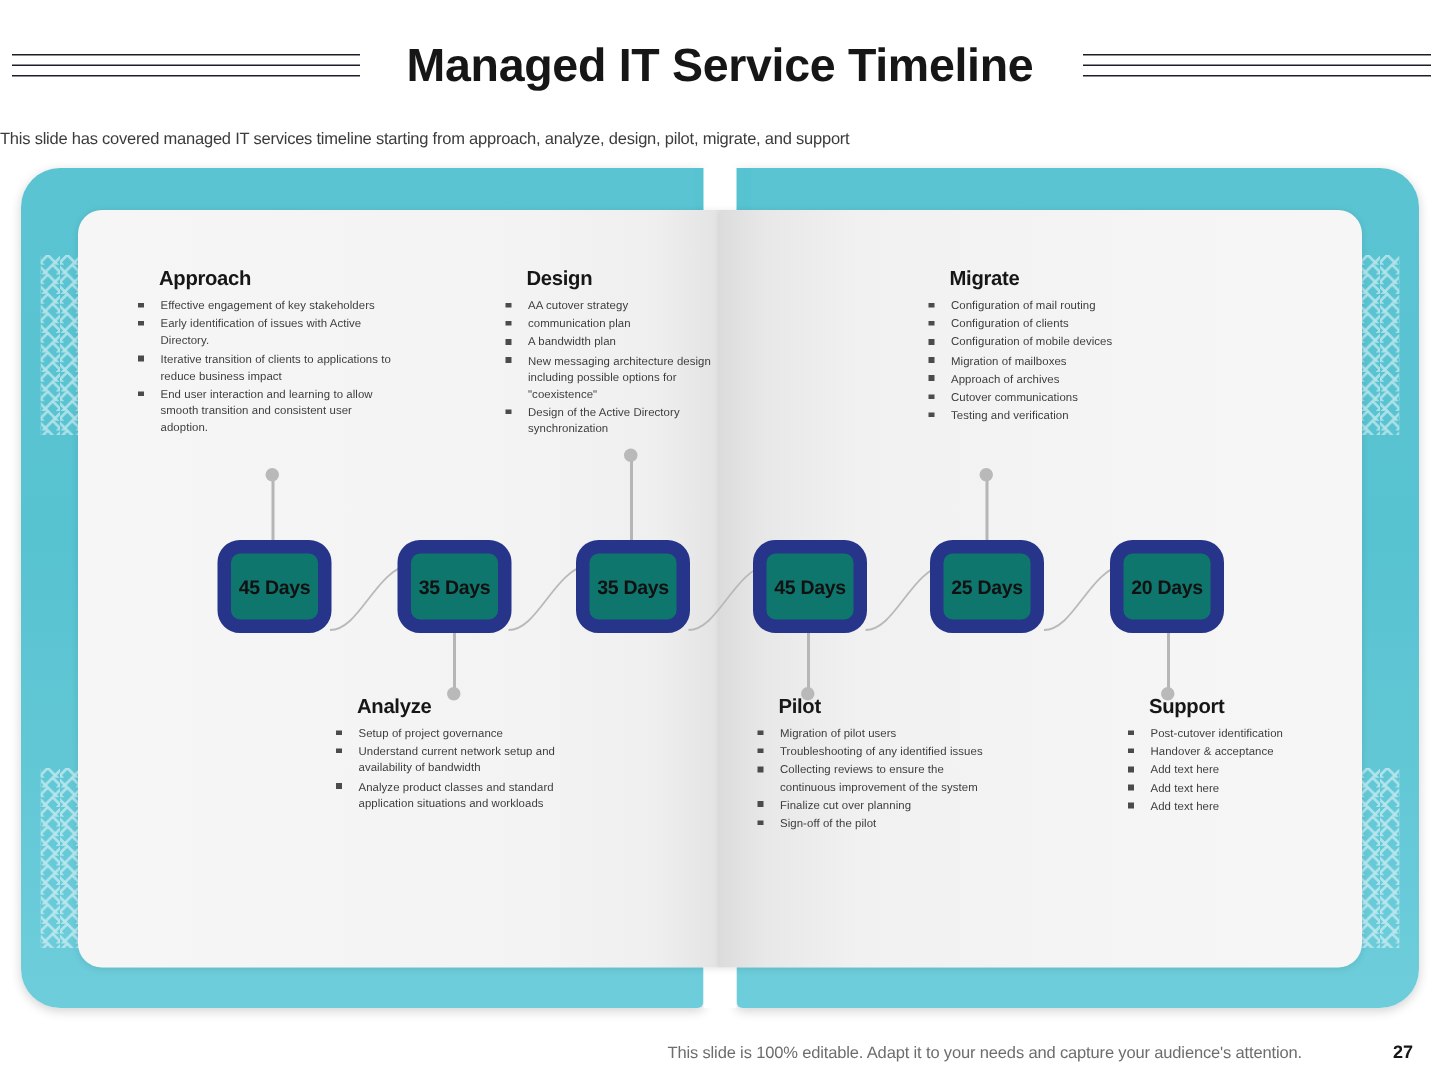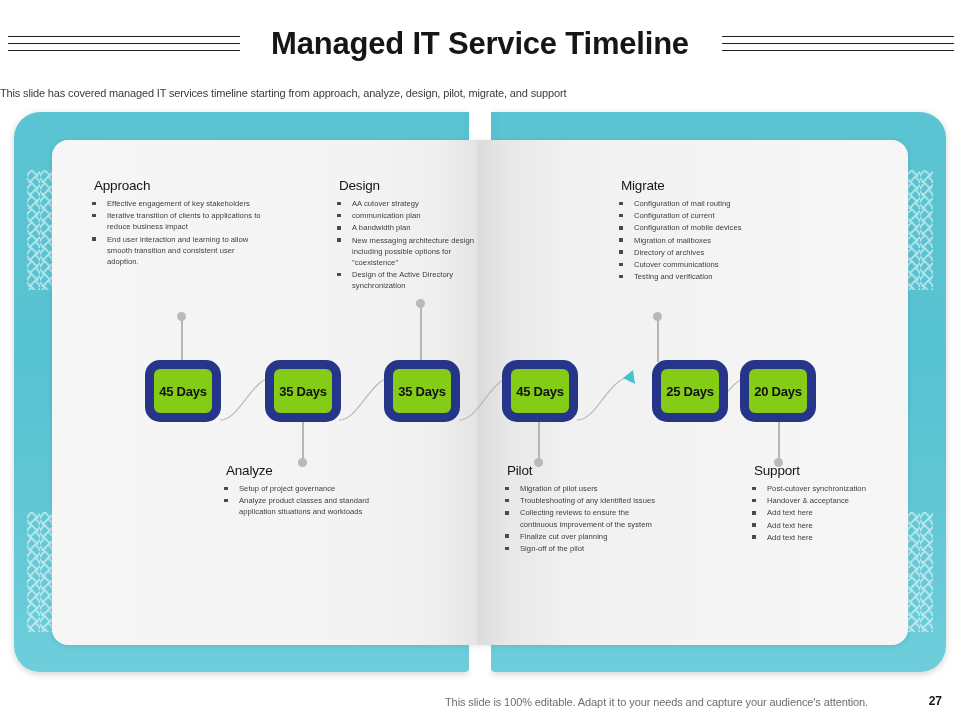--- a/index.html
+++ b/index.html
@@ -142,23 +142,23 @@
     background: linear-gradient(90deg,#dcdcdc 0%, #e8e8e8 7%, #f1f1f1 22%, #f5f5f5 70%, #f6f6f6 100%);
     box-shadow: 0 1px 5px rgba(0,0,0,0.10);
   }
 
   
   .section {
     position: absolute;
     width: 160px;
   }
   .section h3 {
-    margin: 0 0 5px 4px;
+    margin: 0 0 5px 16px;
     font-size: 13.5px;
-    font-weight: normal;
+    font-weight: bold;
     color: #161616;
     letter-spacing: -0.2px;
   }
   .section ul {
     margin: 0;
     padding: 0;
     list-style: none;
   }
   .section li {
     position: relative;
@@ -203,21 +203,21 @@
   }
 
   
   .milestone {
     position: absolute;
     width: 76px;
     height: 62px;
     top: 360px;
     border: 9px solid #26348a;
     border-radius: 15px;
-    background: #84cc16;
+    background: #0f766e;
     box-sizing: border-box;
     display: flex;
     align-items: center;
     justify-content: center;
     font-size: 13px;
     font-weight: bold;
     color: #111111;
     letter-spacing: -0.2px;
   }
 
@@ -328,83 +328,85 @@
 </div>
 <div class="milestone" style="left:265px;">
   <span>35 Days</span>
 </div>
 <div class="milestone" style="left:384px;">
   <span>35 Days</span>
 </div>
 <div class="milestone" style="left:502px;">
   <span>45 Days</span>
 </div>
-<div class="milestone" style="left:652px;justify-content:center;">
+<div class="milestone" style="left:620px;justify-content:center;">
   <span>25 Days</span>
 </div>
 <div class="milestone" style="left:740px;">
   <span>20 Days</span>
 </div>
 
 <div class="section sec-approach">
   <h3>Approach</h3>
   <ul>
     <li>Effective engagement  of key stakeholders</li>
+    <li>Early identification of issues with Active Directory.</li>
     <li>Iterative  transition of clients to applications to reduce business impact</li>
     <li>End user interaction  and learning to allow smooth transition and consistent user adoption.</li>
   </ul>
 </div>
 
 <div class="section sec-design">
   <h3>Design</h3>
   <ul>
     <li>AA cutover strategy</li>
     <li>communication plan</li>
     <li>A bandwidth plan</li>
     <li>New messaging architecture design including possible options for "coexistence"</li>
     <li>Design of the Active Directory synchronization</li>
   </ul>
 </div>
 
 <div class="section sec-migrate">
   <h3>Migrate</h3>
   <ul>
     <li>Configuration of mail routing</li>
-    <li>Configuration of current</li>
+    <li>Configuration of clients</li>
     <li>Configuration of mobile devices</li>
     <li>Migration of mailboxes</li>
-    <li>Directory of archives</li>
+    <li>Approach of archives</li>
     <li>Cutover communications</li>
     <li>Testing and verification</li>
   </ul>
 </div>
 
 <div class="section sec-analyze">
   <h3>Analyze</h3>
   <ul>
     <li>Setup of project governance</li>
+    <li>Understand current network setup and availability of bandwidth</li>
     <li>Analyze product classes and standard application situations and workloads</li>
   </ul>
 </div>
 
 <div class="section sec-pilot">
   <h3>Pilot</h3>
   <ul>
     <li>Migration of pilot users</li>
     <li>Troubleshooting of any identified issues</li>
     <li>Collecting reviews to ensure the continuous improvement of the system</li>
     <li>Finalize cut over planning</li>
     <li>Sign-off of the pilot</li>
   </ul>
 </div>
 
 <div class="section sec-support">
   <h3>Support</h3>
   <ul>
-    <li>Post-cutover synchronization</li>
+    <li>Post-cutover identification</li>
     <li>Handover &amp; acceptance</li>
     <li>Add text here</li>
     <li>Add text here</li>
     <li>Add text here</li>
   </ul>
 </div>
 
 <div class="footer-note">This slide is 100% editable. Adapt it to your needs and capture your audience's attention.</div>
 <div class="page-number">27</div>
 

